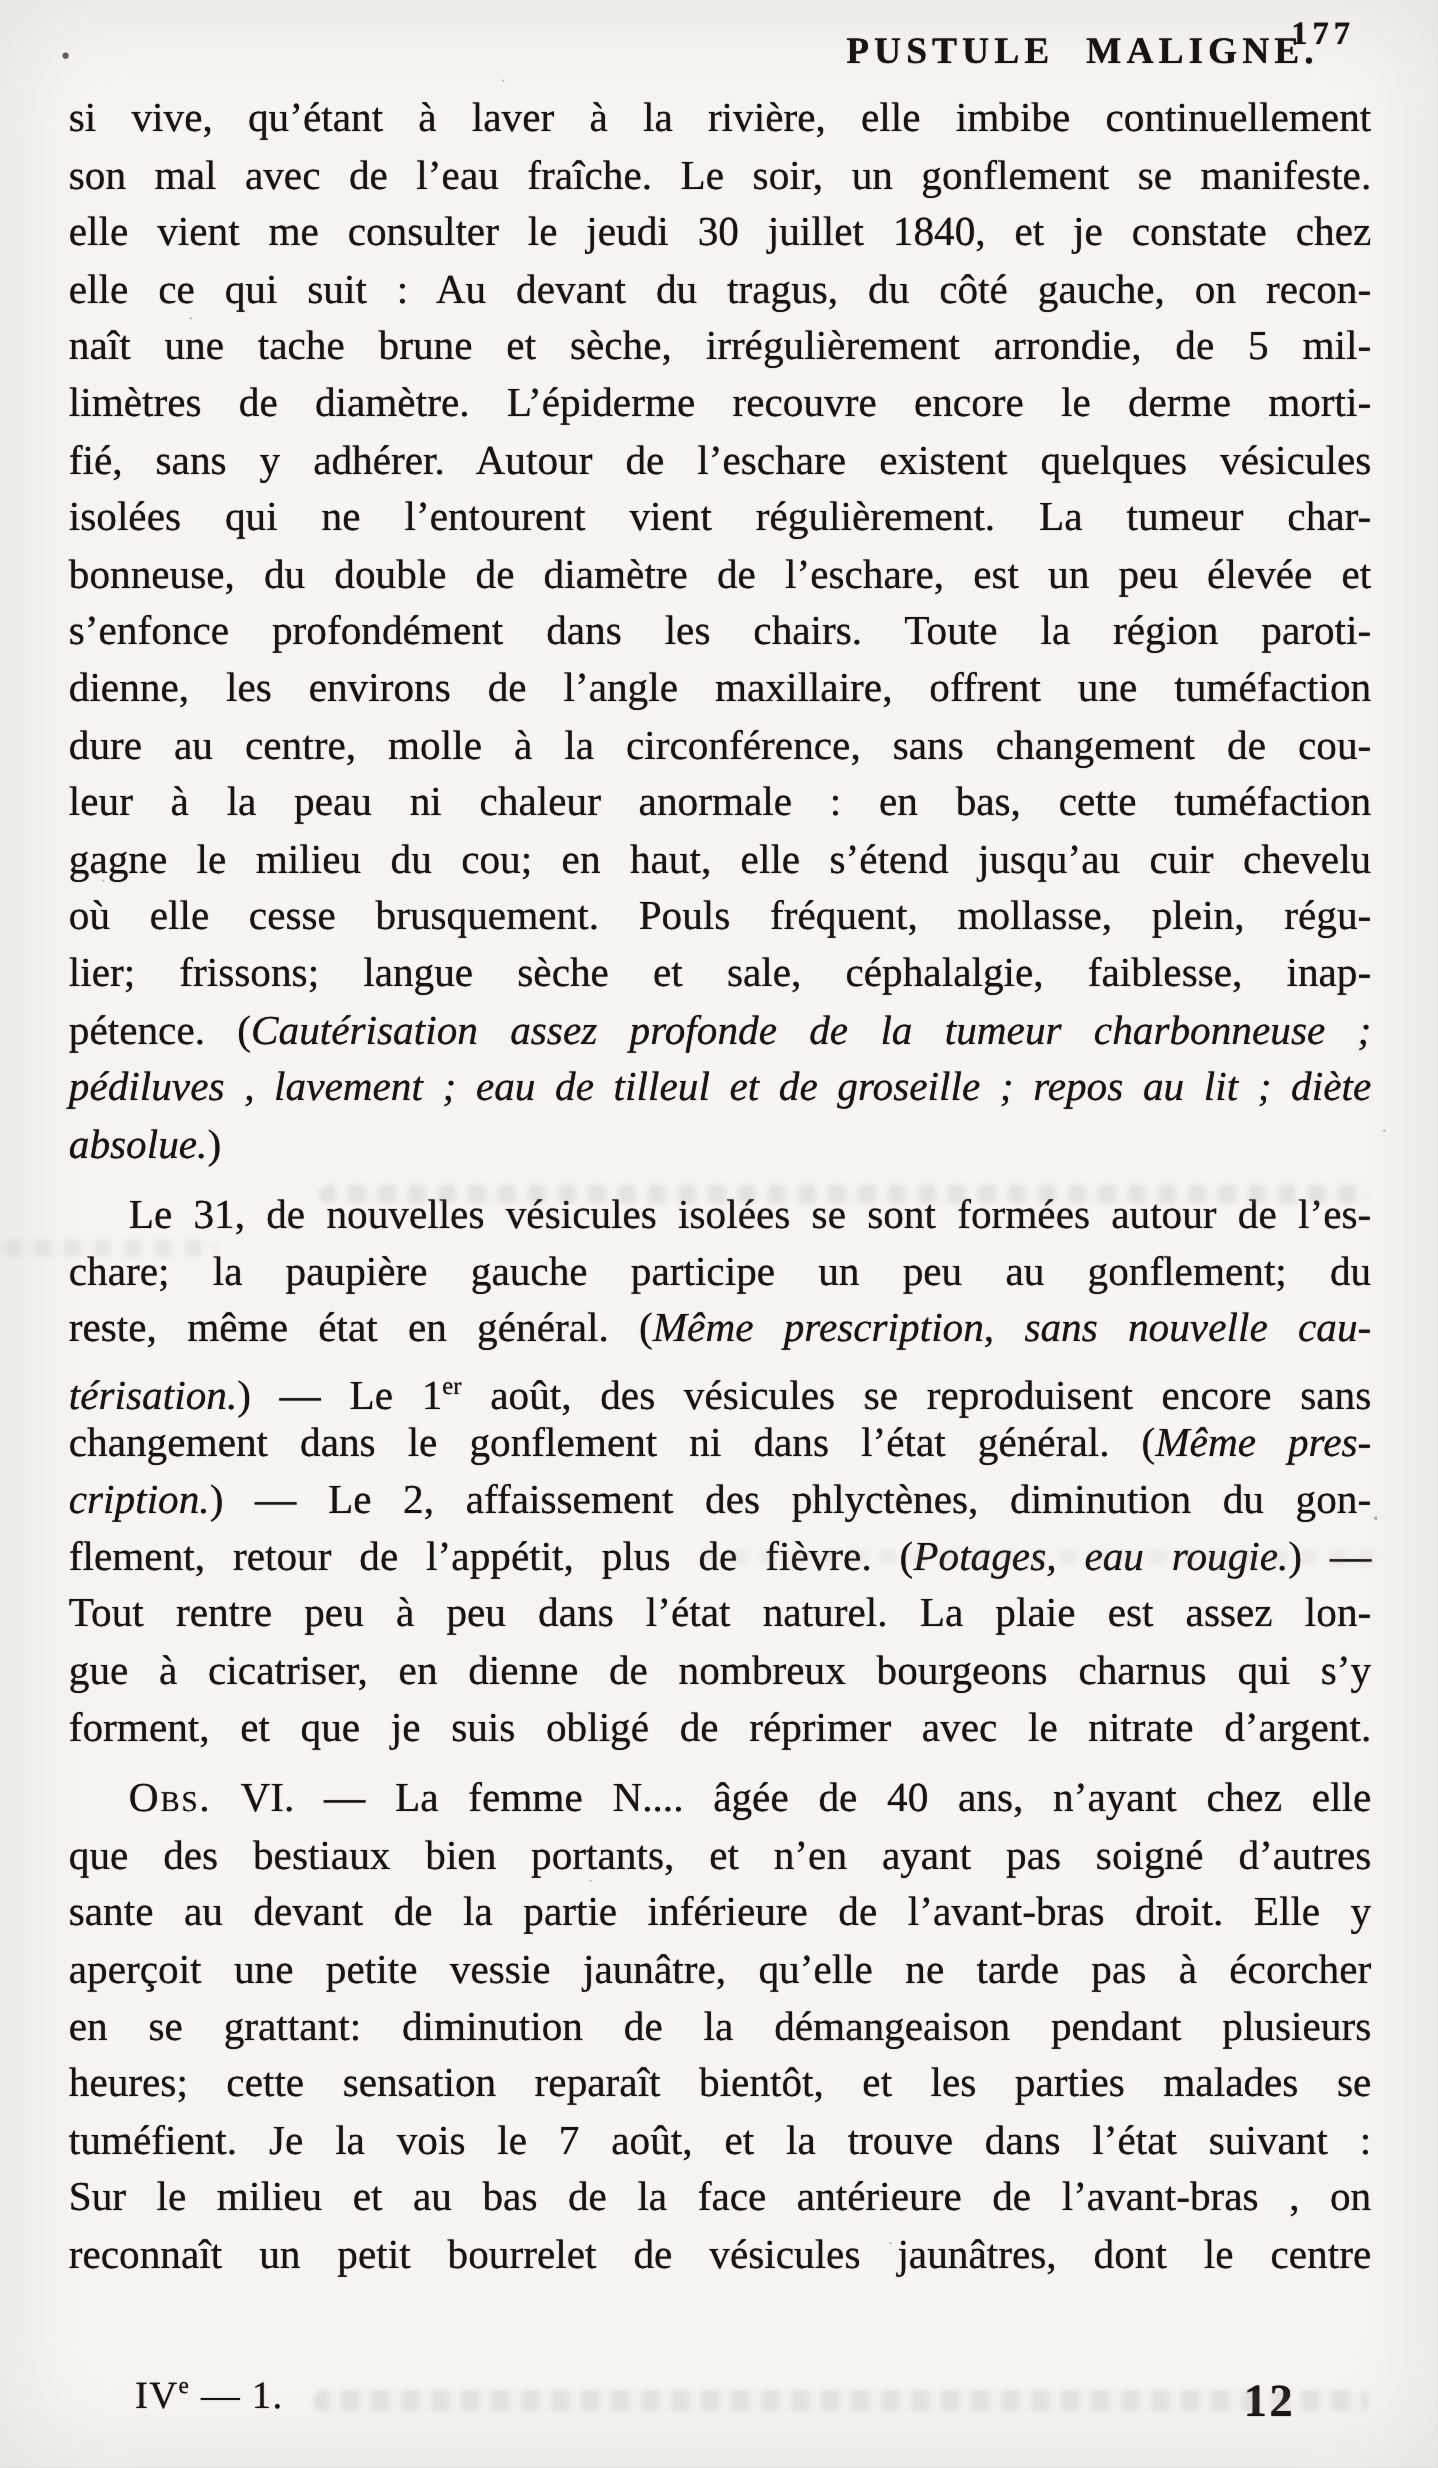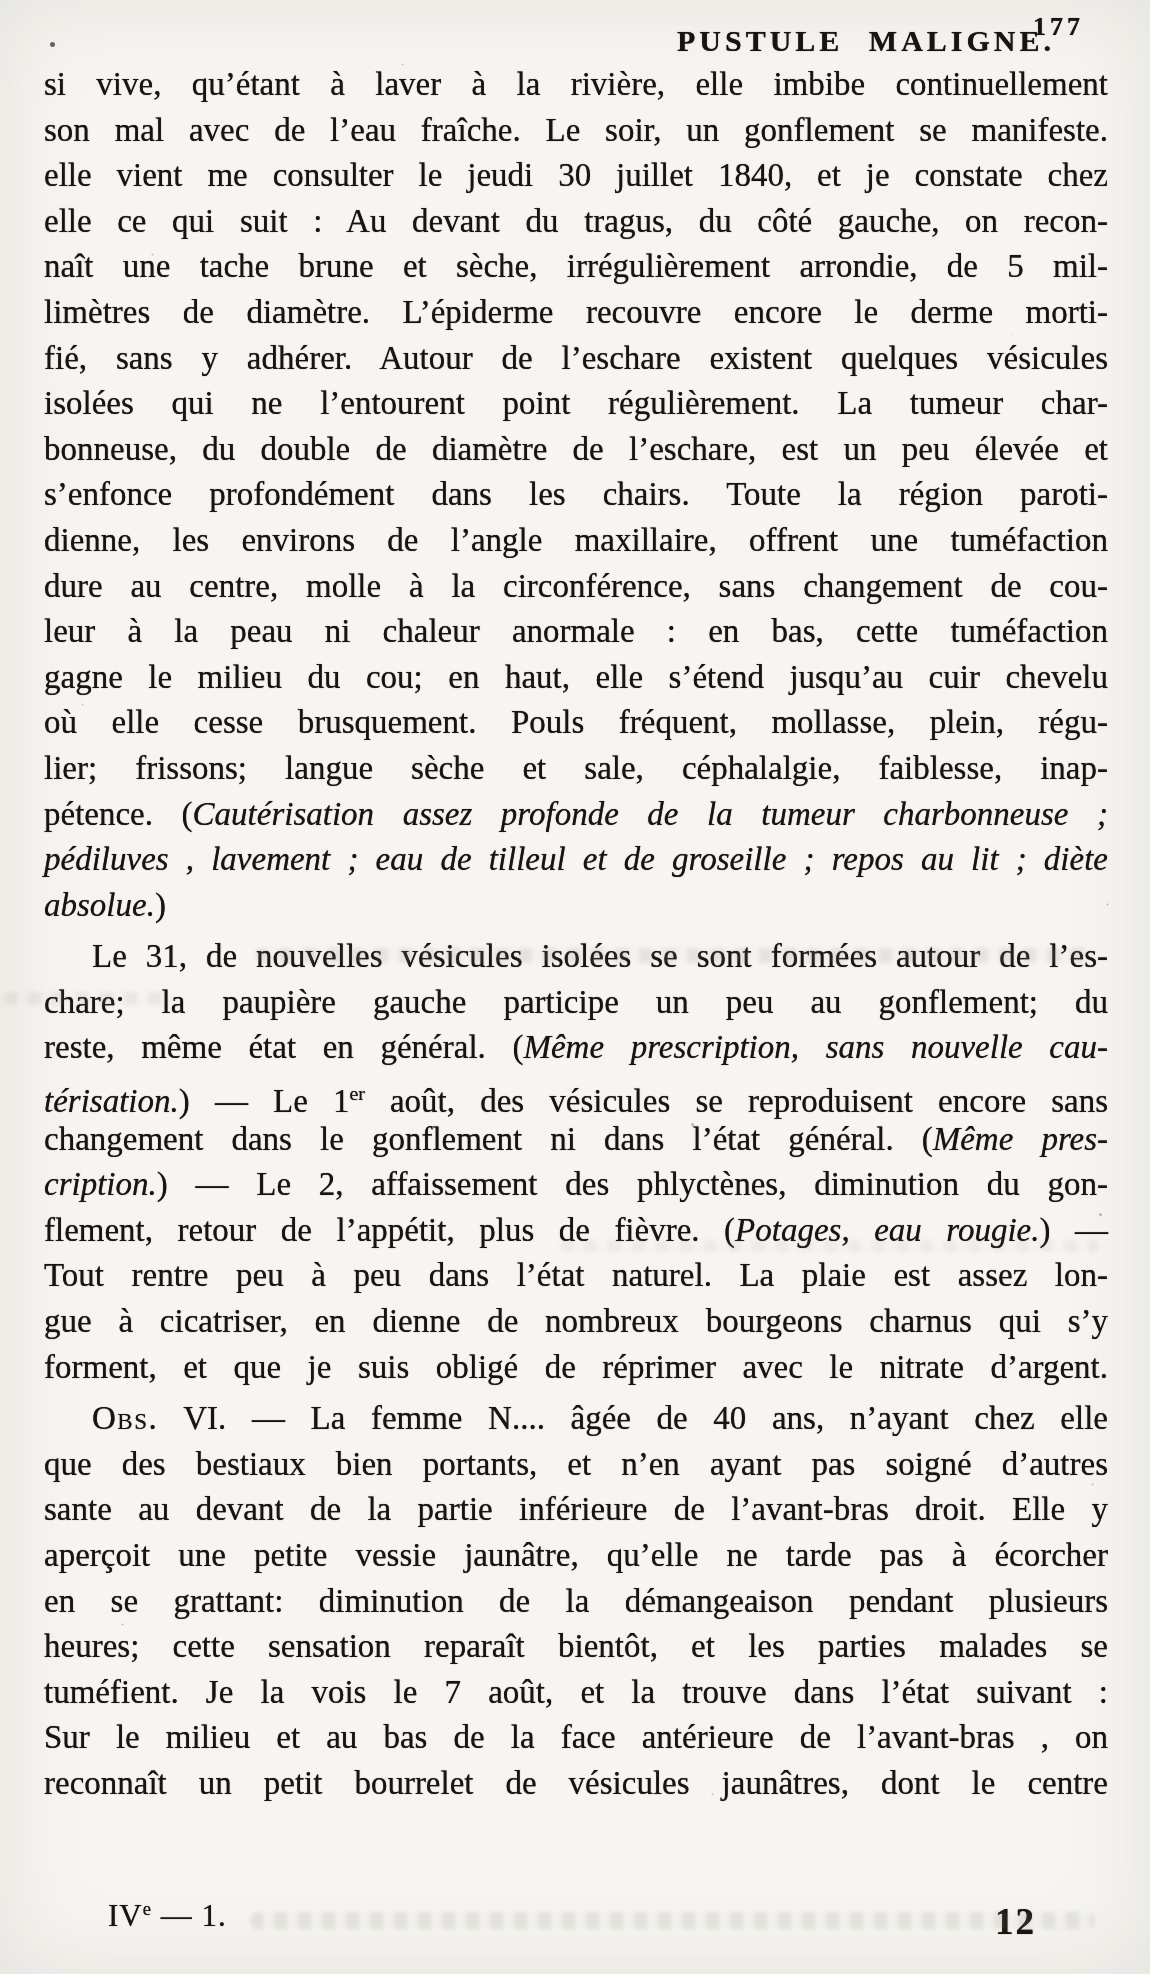--- a/index.html
+++ b/index.html
@@ -25,21 +25,21 @@
   .page-number-top{
     position:absolute;top:12px;right:66px;
     font-weight:bold;font-size:26px;letter-spacing:4px;
   }
 
   
   .text-block{
     position:absolute;top:62px;left:44px;width:1064px;
     font-size:33px;line-height:45.6px;
   }
-  .para{margin:0;}
+  .para{margin:11px;}
   .para + .para{margin-top:6px;}
   .para.indent .line:first-child{text-indent:48px;}
   .line{
     text-align:justify;
     text-align-last:justify;
     height:45.6px;
   }
   .line.no-fill{text-align-last:left;}
   .it{font-style:italic;}
   .sc{font-variant:small-caps;letter-spacing:1.5px;}
@@ -98,21 +98,21 @@
 
   <div class="text-block inked">
       <div class="para">
         <div class="line"><span>si vive, qu’étant à laver à la rivière, elle imbibe continuellement</span></div>
         <div class="line"><span>son mal avec de l’eau fraîche. Le soir, un gonflement se manifeste.</span></div>
         <div class="line"><span>elle vient me consulter le jeudi 30 juillet 1840, et je constate chez</span></div>
         <div class="line"><span>elle ce qui suit : Au devant du tragus, du côté gauche, on recon-</span></div>
         <div class="line"><span>naît une tache brune et sèche, irrégulièrement arrondie, de 5 mil-</span></div>
         <div class="line"><span>limètres de diamètre. L’épiderme recouvre encore le derme morti-</span></div>
         <div class="line"><span>fié, sans y adhérer. Autour de l’eschare existent quelques vésicules</span></div>
-        <div class="line"><span>isolées qui ne l’entourent point régulièrement. La tumeur char-</span></div>
+        <div class="line"><span>isolées qui ne l’entourent vient régulièrement. La tumeur char-</span></div>
         <div class="line"><span>bonneuse, du double de diamètre de l’eschare, est un peu élevée et</span></div>
         <div class="line"><span>s’enfonce profondément dans les chairs. Toute la région paroti-</span></div>
         <div class="line"><span>dienne, les environs de l’angle maxillaire, offrent une tuméfaction</span></div>
         <div class="line"><span>dure au centre, molle à la circonférence, sans changement de cou-</span></div>
         <div class="line"><span>leur à la peau ni chaleur anormale : en bas, cette tuméfaction</span></div>
         <div class="line"><span>gagne le milieu du cou; en haut, elle s’étend jusqu’au cuir chevelu</span></div>
         <div class="line"><span>où elle cesse brusquement. Pouls fréquent, mollasse, plein, régu-</span></div>
         <div class="line"><span>lier; frissons; langue sèche et sale, céphalalgie, faiblesse, inap-</span></div>
         <div class="line"><span>pétence. (</span><span class="it">Cautérisation assez profonde de la tumeur charbonneuse ;</span></div>
         <div class="line"><span class="it">pédiluves , lavement ; eau de tilleul et de groseille ; repos au lit ; diète</span></div>

